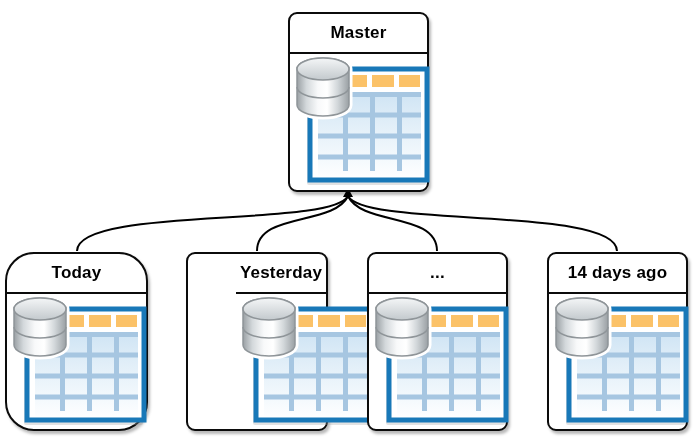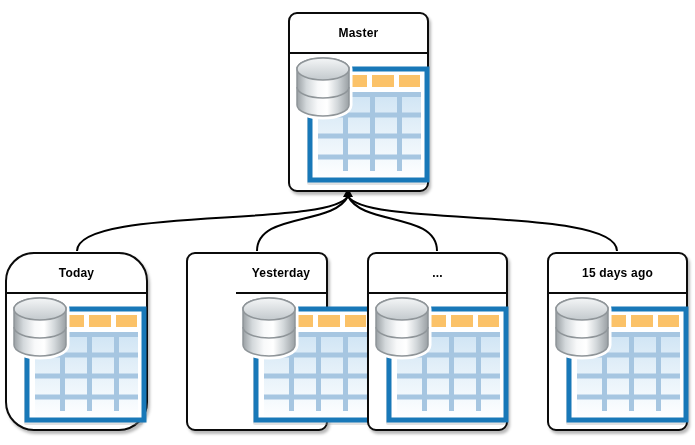--- a/index.html
+++ b/index.html
@@ -25,21 +25,21 @@
     border-radius: 9px;
     box-shadow: 2px 3px 3px rgba(0,0,0,0.28);
   }
   .node-title {
     height: 38px;
     border-bottom: 2px solid #0b0b0b;
     display: flex;
     align-items: center;
     justify-content: center;
     font-weight: bold;
-    font-size: 12px;
+    font-size: 17px;
     color: #000000;
     letter-spacing: 0.2px;
   }
   .node-body { position: relative; width: 100%; }
   .node-body svg.icon {
     position: absolute;
     left: 4px;
     top: 0px;
   }
   .defs-holder { position: absolute; width: 0; height: 0; overflow: hidden; }
@@ -195,21 +195,21 @@
           <path d="M3 15 A26 11 0 0 1 55 15 L55 51 A26 11 0 0 1 3 51 Z" fill="#ffffff" stroke="#ffffff" stroke-width="7"></path>
           <path d="M3 15 A26 11 0 0 1 55 15 L55 51 A26 11 0 0 1 3 51 Z" fill="url(#cylGrad)" stroke="#8f9599" stroke-width="1.5"></path>
           <ellipse cx="29" cy="15" rx="26" ry="11" fill="url(#cylTopGrad)" stroke="#8f9599" stroke-width="1.5"></ellipse>
           <path d="M3 33 A26 11 0 0 0 55 33" fill="none" stroke="#8f9599" stroke-width="1.5"></path>
         </g>
       </svg>
     </div>
   </div>
 
   <div class="node" style="left:547px; top:252px; width:141px; height:179px;">
-    <div class="node-title">15 days ago</div>
+    <div class="node-title">14 days ago</div>
     <div class="node-body">
       <svg class="icon" width="138" height="134" viewBox="0 0 138 134">
         <rect x="13" y="19" width="119" height="112" rx="2" fill="#9e9e9e" opacity="0.30"></rect>
         <rect x="16" y="15" width="117" height="111" fill="#ffffff" stroke="#1878b8" stroke-width="5"></rect>
         <rect x="24" y="21" width="22" height="12" fill="#fbc268"></rect>
         <rect x="51" y="21" width="22" height="12" fill="#fbc268"></rect>
         <rect x="78" y="21" width="22" height="12" fill="#fbc268"></rect>
         <rect x="105" y="21" width="21" height="12" fill="#fbc268"></rect>
         <rect x="24" y="38" width="103" height="84" fill="url(#bodyGrad)"></rect>
         <g stroke="#a6c6e1" stroke-width="5" fill="none">

